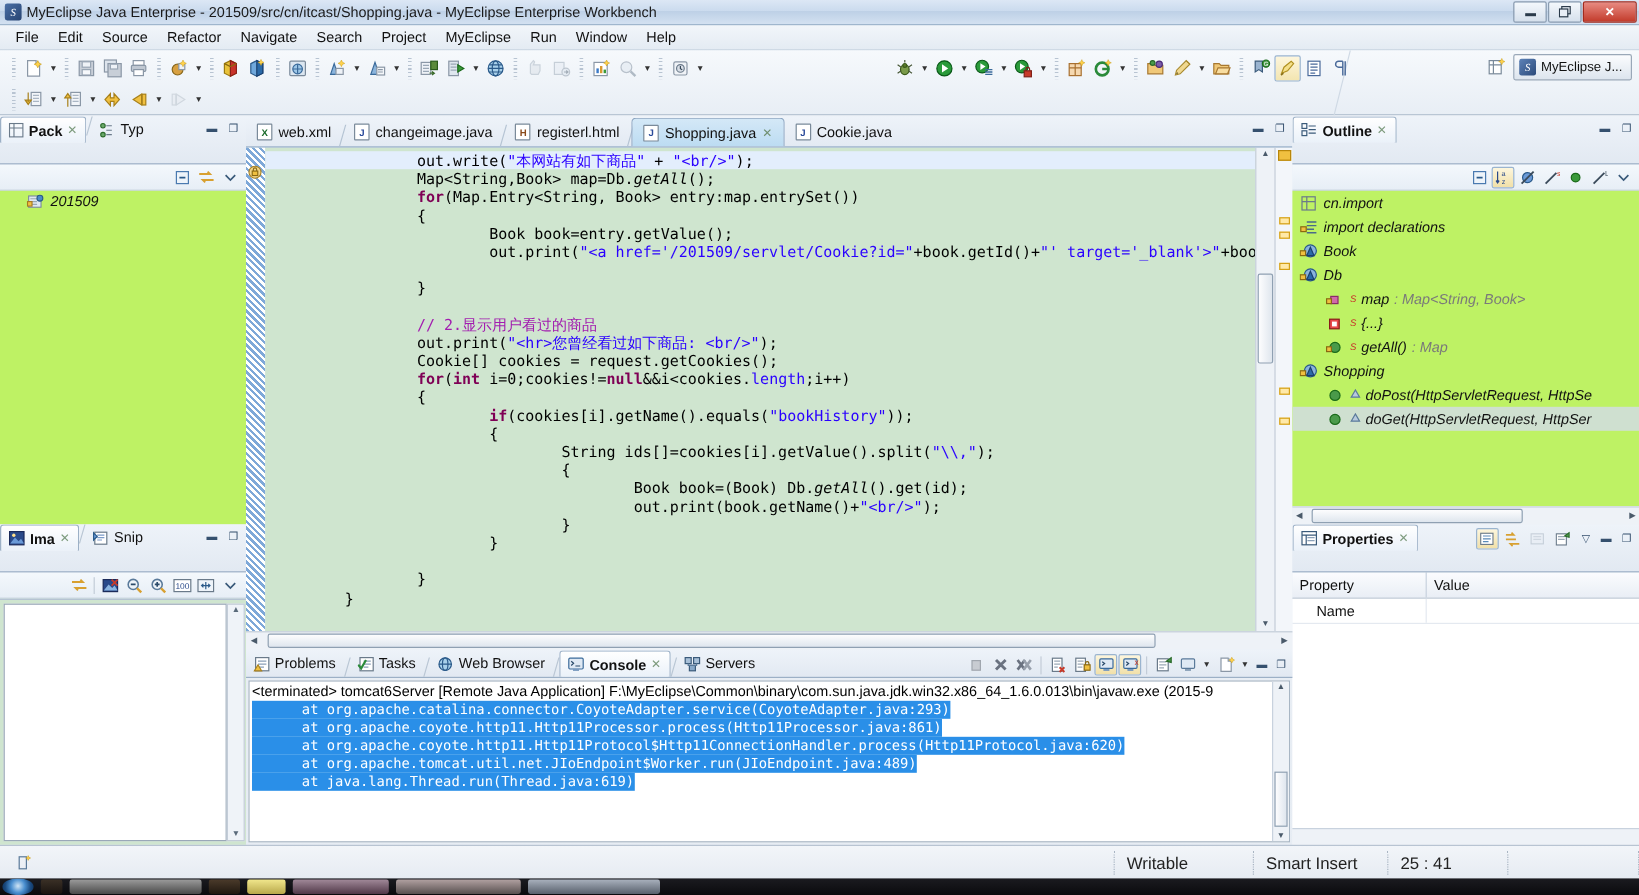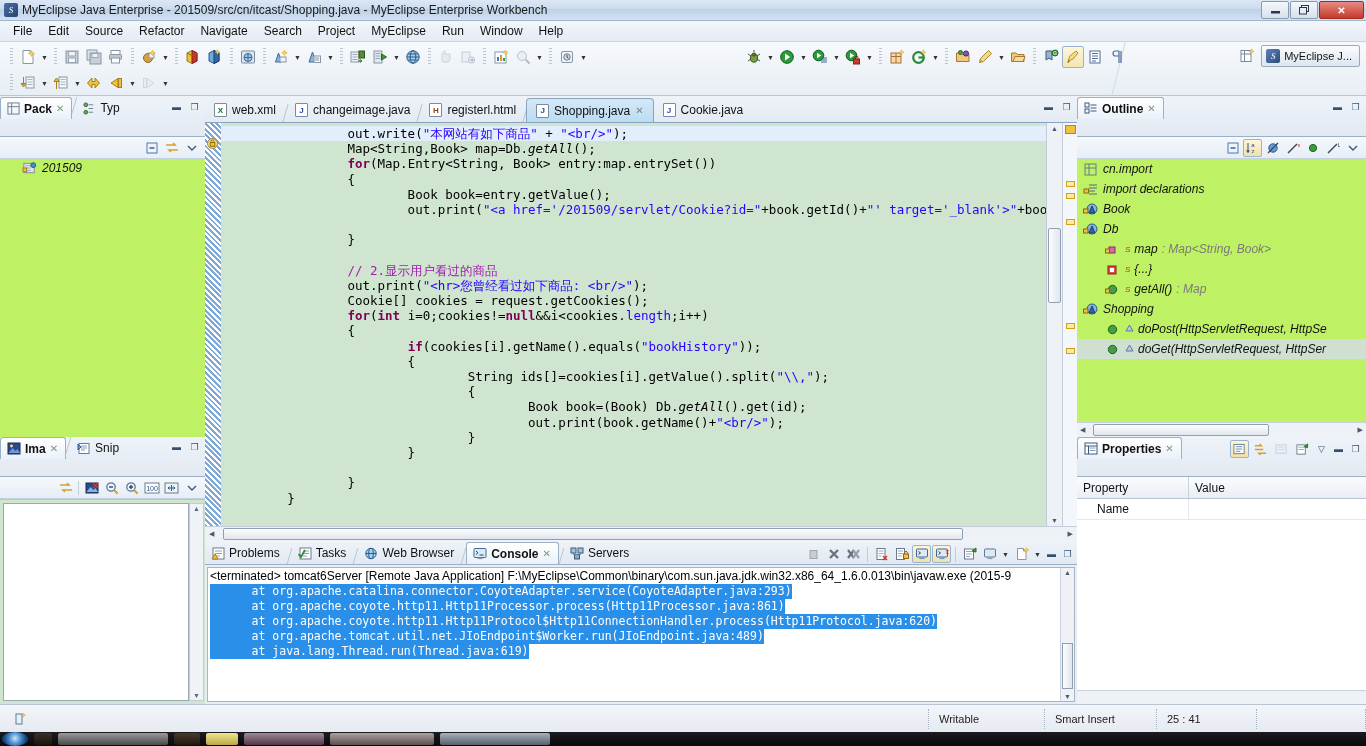--- a/index.html
+++ b/index.html
@@ -341,21 +341,21 @@
     position: absolute; left: 16px; width: 176px; height: 12px; top: 1px;
     background: linear-gradient(to bottom,#fdfdfe,#dfe6ee);
     border: 1px solid #8fa0b2; border-radius: 2px;
   }
 
   
   .statusbar {
     position: absolute; left: 0; top: 704px; width: 1366px; height: 28px;
     background: linear-gradient(to bottom,#f2f5f9,#e6ebf2);
     border-top: 1px solid #b8c4d2;
-    display: flex; align-items: center; font-size: 11px; color: #222;
+    display: flex; align-items: center; font-size: 14px; color: #222;
   }
   .sb-seg {
     height: 20px; display: flex; align-items: center; padding: 0 10px;
     border-left: 1px dotted #a8b4c2;
   }
   .sb-ico { width: 40px; display: flex; align-items: center; padding-left: 14px; }
 
   
   .taskbar {
     position: absolute; left: 0; top: 732px; width: 1366px; height: 14px;

